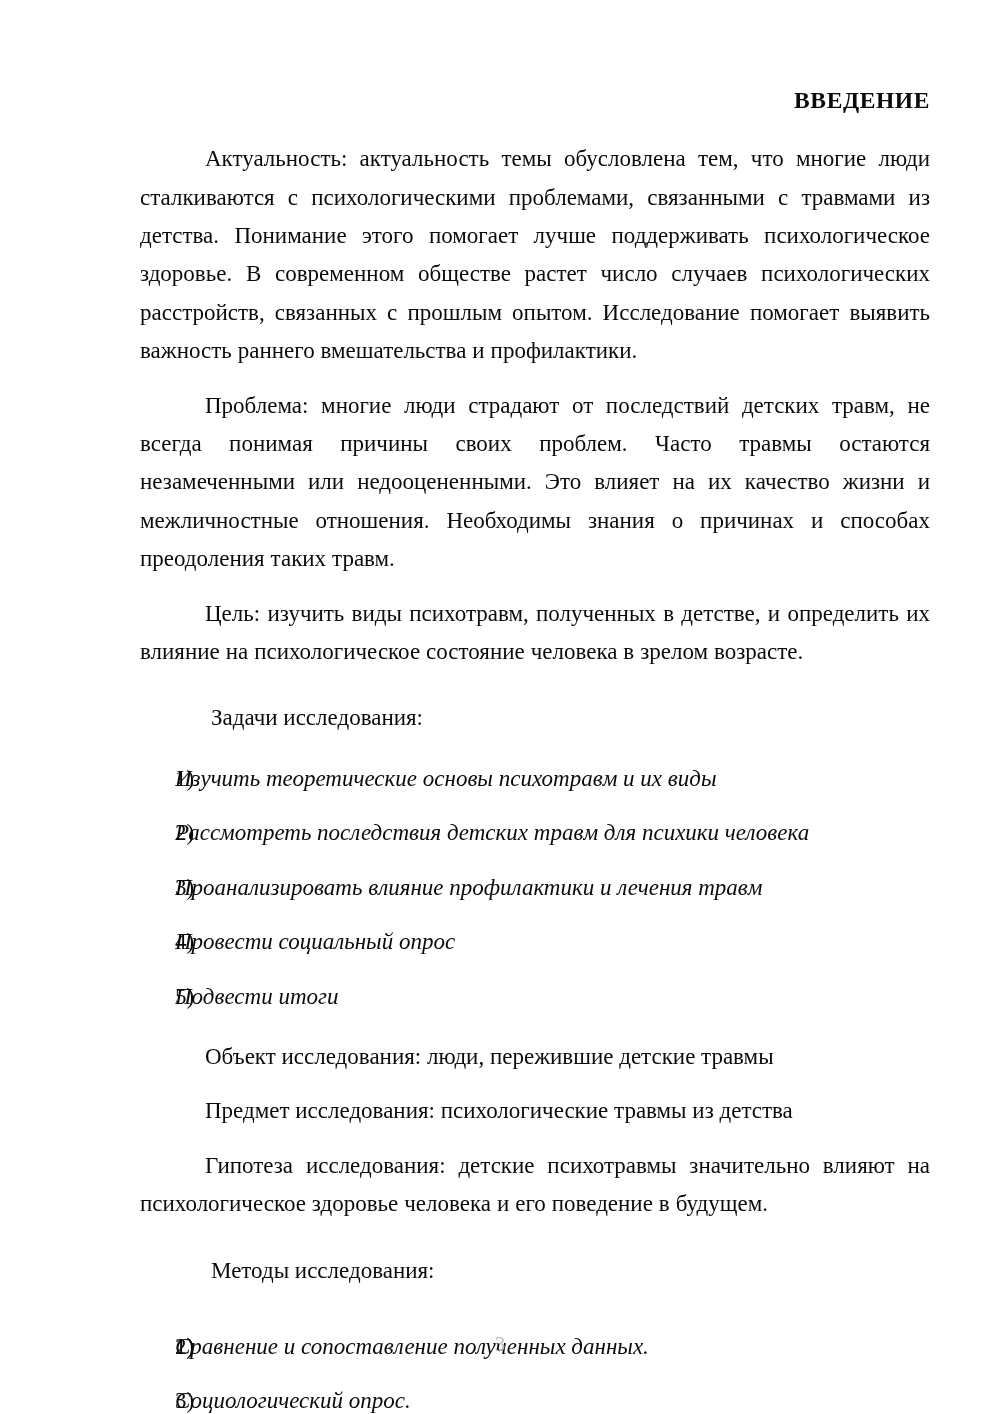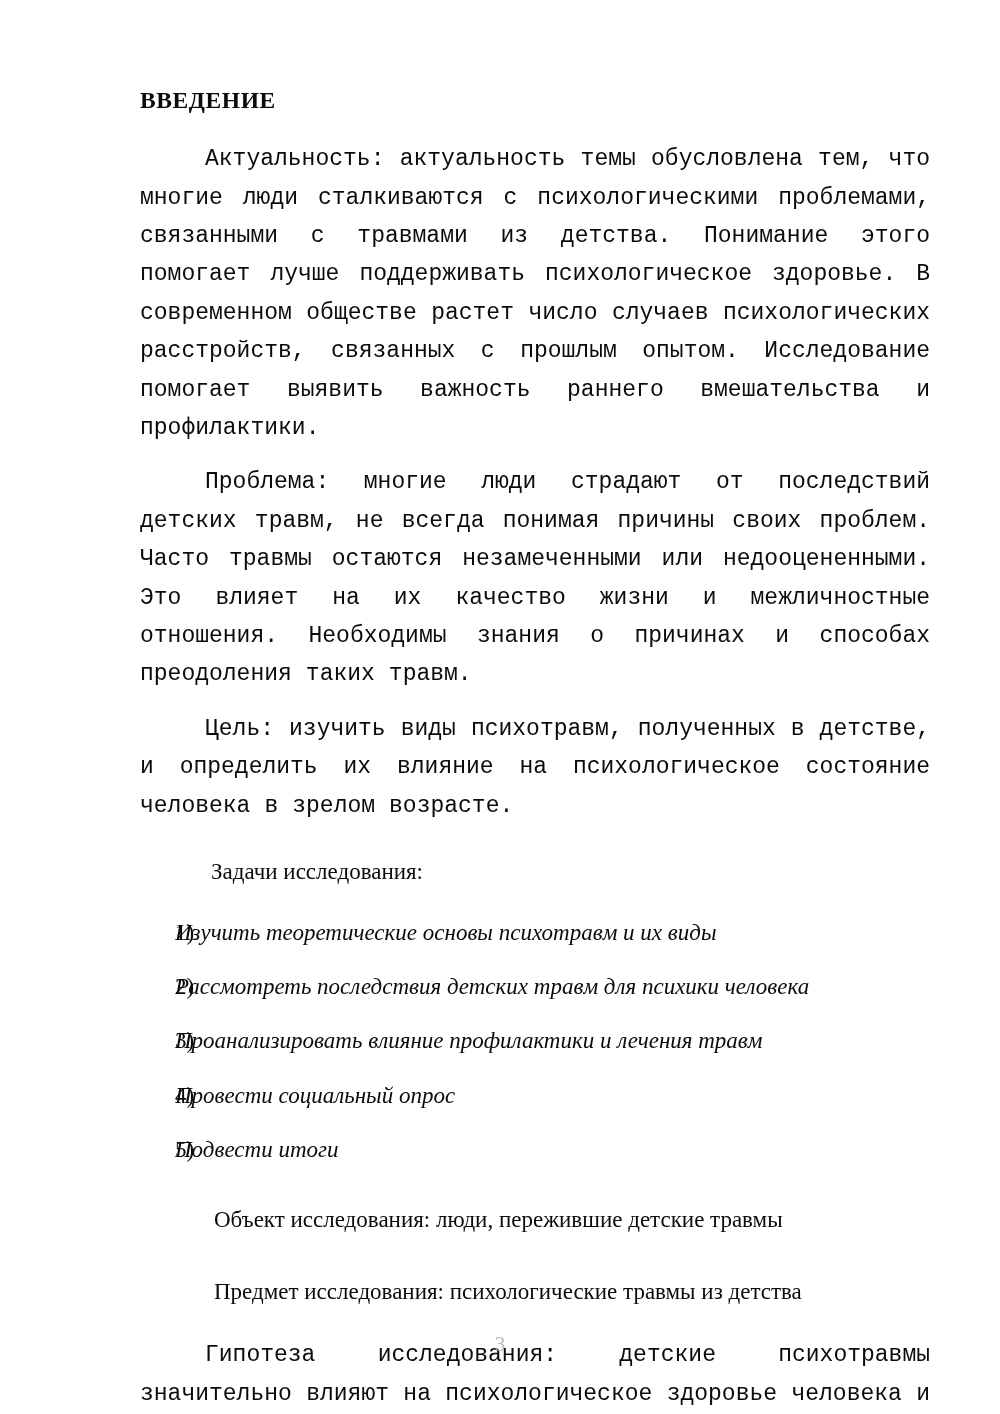--- a/index.html
+++ b/index.html
@@ -19,48 +19,47 @@
     color: #0b0b0b;
     overflow: hidden;
   }
   .content {
     position: absolute;
     left: 140px;
     top: 86px;
     width: 790px;
   }
   .doc-title {
-    text-align: left;
+    text-align: right;
     font-weight: bold;
     font-size: 23.5px;
     letter-spacing: 0.6px;
     margin: 0 0 26px 0;
     line-height: 1.2;
   }
   p.para {
     margin: 0 0 0 0;
     font-size: 23px;
     line-height: 38.4px;
     text-align: justify;
     text-justify: inter-word;
     text-indent: 65px;
     hyphens: none;
     word-spacing: 0.2px;
-    font-family: Liberation Mono, monospace;
   }
   
   p.subhead {
     margin: 6px;
     font-size: 23px;
     line-height: 38.4px;
     text-indent: 65px;
     text-align: left;
   }
   p.indented {
-    margin: 9px;
+    margin: 0;
     font-size: 23px;
     line-height: 38.4px;
     text-indent: 65px;
     text-align: left;
   }
   ol.numlist {
     list-style: none;
     margin: 0;
     padding: 0;
   }

